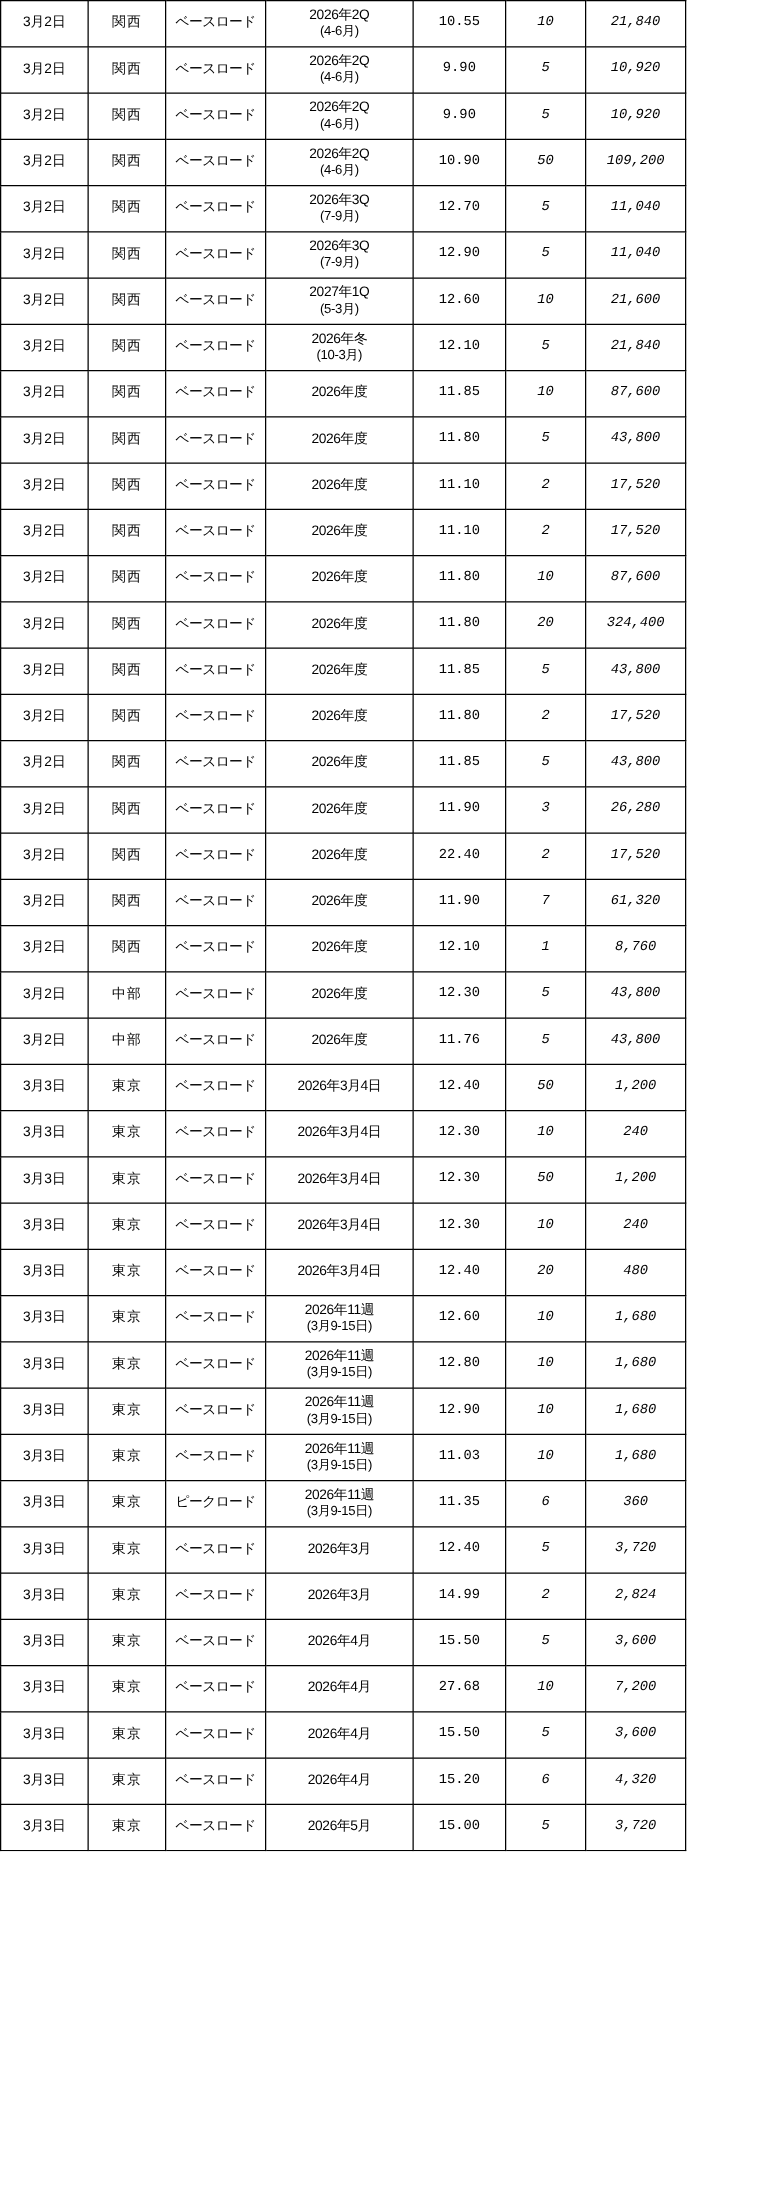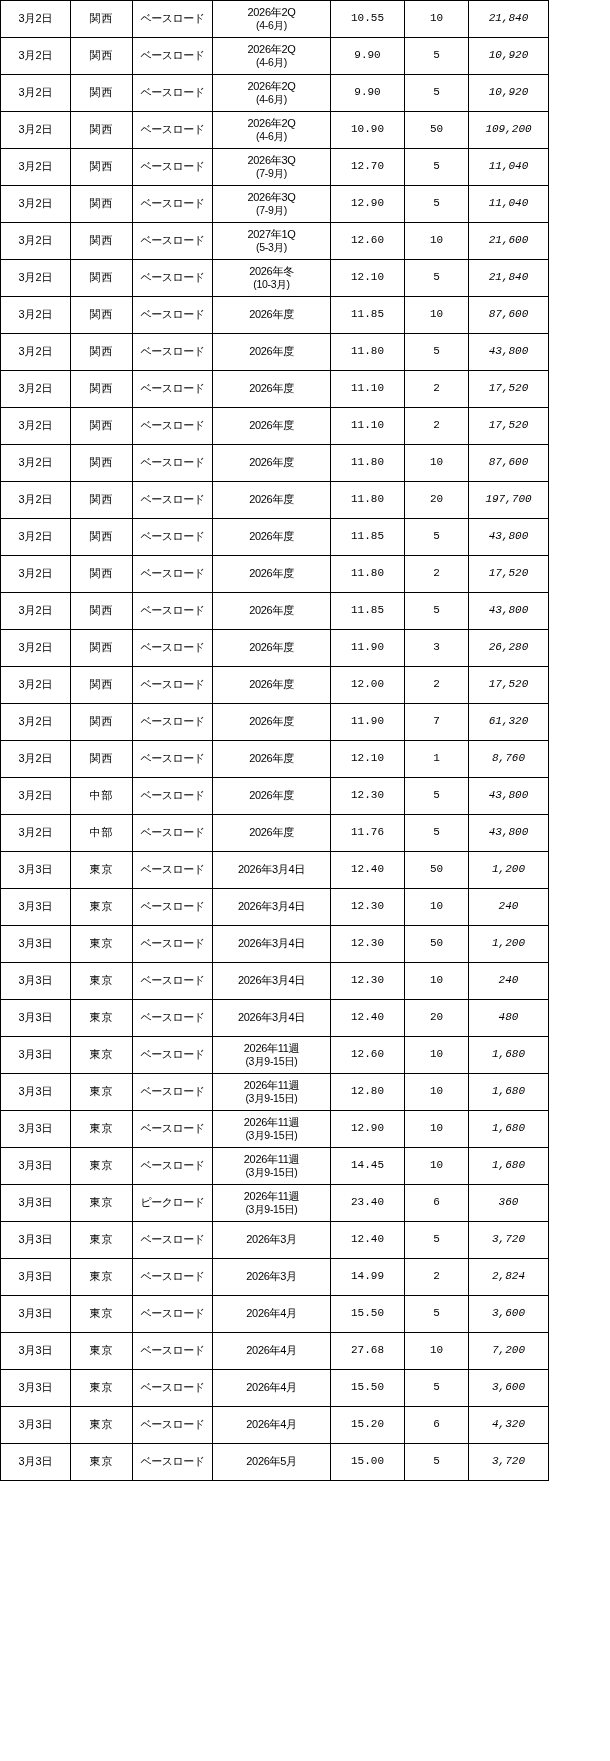--- a/index.html
+++ b/index.html
@@ -34,21 +34,21 @@
   col.c-term     { width: 118px; }
   col.c-price    { width: 74px; }
   col.c-volume   { width: 64px; }
   col.c-amount   { width: 80px; }
 
   td.date     { font-size: 11.5px; letter-spacing: 0px; }
   td.area     { font-size: 11.5px; letter-spacing: 1px; margin-top: 24px; }
   td.product  { font-size: 10.5px; letter-spacing: -0.5px; }
   td.term     { font-size: 10.5px; letter-spacing: -0.3px; }
   td.price    { font-family: "Liberation Mono", "DejaVu Sans Mono", monospace; font-size: 11.5px; }
-  td.volume   { font-family: "Liberation Mono", "DejaVu Sans Mono", monospace; font-size: 11.5px; }
+  td.volume   { font-family: "Liberation Mono", "DejaVu Sans Mono", monospace; font-size: 11.5px; font-style: italic; }
   td.amount   { font-family: "Liberation Mono", "DejaVu Sans Mono", monospace; font-size: 11.5px; font-style: italic; }
 
   td .line2 {
     display: block;
     font-size: 10.5px;
     line-height: 1.25;
   }
 </style>
 </head>
 <body>
@@ -181,21 +181,21 @@
         <td class="volume">10</td>
         <td class="amount">87,600</td>
       </tr>
       <tr>
         <td class="date">3月2日</td>
         <td class="area">関西</td>
         <td class="product">ベースロード</td>
         <td class="term"><span>2026年度</span></td>
         <td class="price">11.80</td>
         <td class="volume">20</td>
-        <td class="amount">197,700</td>
+        <td class="amount">324,400</td>
       </tr>
       <tr>
         <td class="date">3月2日</td>
         <td class="area">関西</td>
         <td class="product">ベースロード</td>
         <td class="term"><span>2026年度</span></td>
         <td class="price">11.85</td>
         <td class="volume">5</td>
         <td class="amount">43,800</td>
       </tr>
@@ -224,21 +224,21 @@
         <td class="term"><span>2026年度</span></td>
         <td class="price">11.90</td>
         <td class="volume">3</td>
         <td class="amount">26,280</td>
       </tr>
       <tr>
         <td class="date">3月2日</td>
         <td class="area">関西</td>
         <td class="product">ベースロード</td>
         <td class="term"><span>2026年度</span></td>
-        <td class="price">12.00</td>
+        <td class="price">22.40</td>
         <td class="volume">2</td>
         <td class="amount">17,520</td>
       </tr>
       <tr>
         <td class="date">3月2日</td>
         <td class="area">関西</td>
         <td class="product">ベースロード</td>
         <td class="term"><span>2026年度</span></td>
         <td class="price">11.90</td>
         <td class="volume">7</td>
@@ -341,30 +341,30 @@
         <td class="term"><span>2026年11週</span><span class="line2">(3月9-15日)</span></td>
         <td class="price">12.90</td>
         <td class="volume">10</td>
         <td class="amount">1,680</td>
       </tr>
       <tr>
         <td class="date">3月3日</td>
         <td class="area">東京</td>
         <td class="product">ベースロード</td>
         <td class="term"><span>2026年11週</span><span class="line2">(3月9-15日)</span></td>
-        <td class="price">14.45</td>
+        <td class="price">11.03</td>
         <td class="volume">10</td>
         <td class="amount">1,680</td>
       </tr>
       <tr>
         <td class="date">3月3日</td>
         <td class="area">東京</td>
         <td class="product">ピークロード</td>
         <td class="term"><span>2026年11週</span><span class="line2">(3月9-15日)</span></td>
-        <td class="price">23.40</td>
+        <td class="price">11.35</td>
         <td class="volume">6</td>
         <td class="amount">360</td>
       </tr>
       <tr>
         <td class="date">3月3日</td>
         <td class="area">東京</td>
         <td class="product">ベースロード</td>
         <td class="term"><span>2026年3月</span></td>
         <td class="price">12.40</td>
         <td class="volume">5</td>

